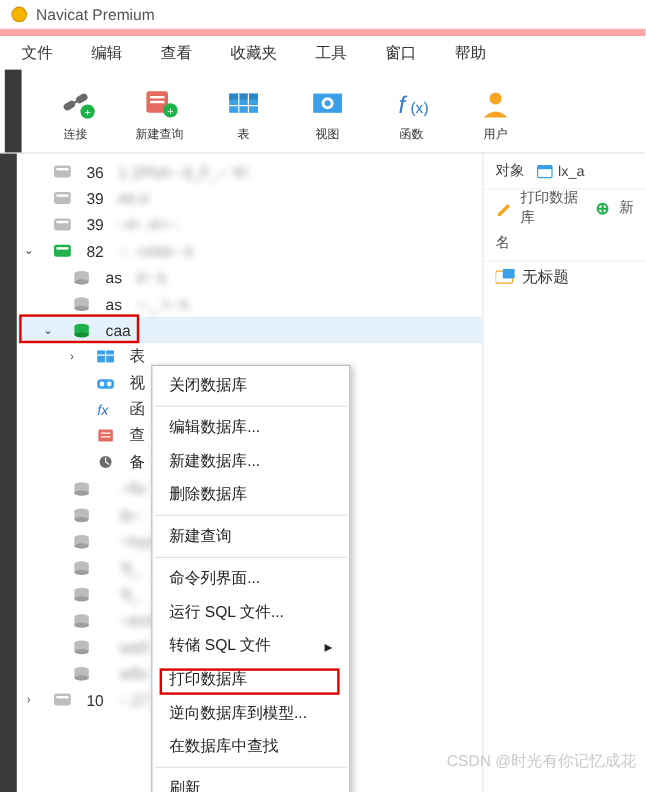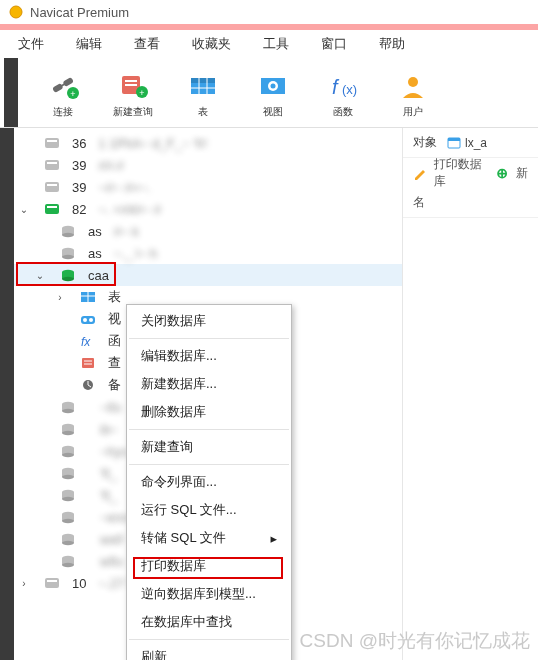--- a/index.html
+++ b/index.html
@@ -37,21 +37,21 @@
   .right .tools { height: 30px; display: flex; align-items: center; padding: 0 10px; gap: 8px; font-size: 12px; color: #555; }
   .right .tools .plus { color: #1fb24b; font-weight: bold; font-size: 14px; }
   .right .hdr { padding: 6px 10px; font-size: 12px; color: #555; border-bottom:1px solid #f0f0f0;}
   .right .item { padding: 4px 10px; display: flex; align-items: center; gap: 6px; font-size: 13px; }
 
   .ctx { position: absolute; left: 126px; top: 304px; width: 166px; background: #fff; border: 1px solid #bcbcbc; box-shadow: 2px 2px 6px rgba(0,0,0,.25); padding: 2px 0; z-index: 10; }
   .ctx .mi { padding: 5px 14px; font-size: 13px; color: #222; display:flex; align-items:center; justify-content:space-between;}
   .ctx .sep { height: 1px; background: #e2e2e2; margin: 3px 2px; }
   .ctx .mark2 { position:absolute; left:6px; top:252px; width:150px; height:22px; border:2px solid #d00; pointer-events:none;}
 
-  .watermark { position: absolute; right: 8px; bottom: 6px; color: #c9c9c9; font-size: 19px; }
+  .watermark { position: absolute; right: 8px; bottom: 17px; color: #c9c9c9; font-size: 13px; }
 </style>
 </head>
 <body>
 
 <div class="titlebar">
   <span class="logo">
     <svg width="16" height="16">
         <circle cx="8" cy="8" r="6" fill="#f7b500" stroke="#d99200"></circle>
       </svg>
   </span>
@@ -405,20 +405,27 @@
     </div>
     <div class="tools">
       <svg width="14" height="14">
           <path d="M2 12 L10 4 L12 6 L4 14 L2 14 Z" fill="#f5a623"></path>
         </svg>
       <span>打印数据库</span>
       <span class="plus">⊕</span>
       <span>新</span>
     </div>
     <div class="hdr">名</div>
+    <div class="item">
+      <svg width="16" height="14">
+          <rect x="0" y="2" width="14" height="10" rx="1" fill="#fff" stroke="#f5a623"></rect>
+          <rect x="6" y="0" width="10" height="8" rx="1" fill="#3aa0e8"></rect>
+        </svg>
+      <span>无标题</span>
+    </div>
   </div>
 </div>
 
 <div class="ctx" id="ctx">
     <div class="mi">
       <span>关闭数据库</span>
     </div>
     <div class="sep"></div>
     <div class="mi">
       <span>编辑数据库...</span>

